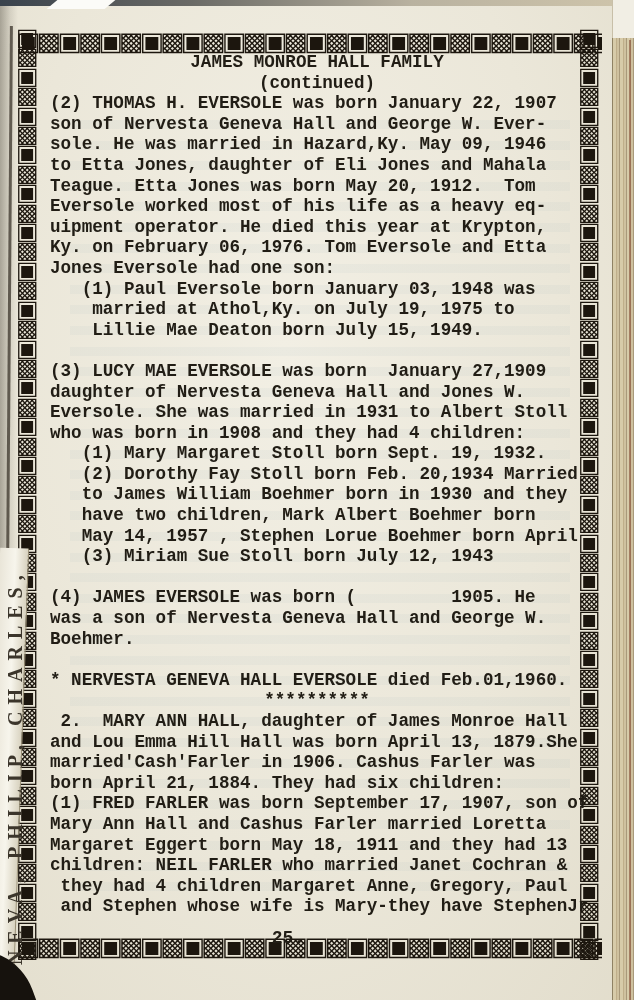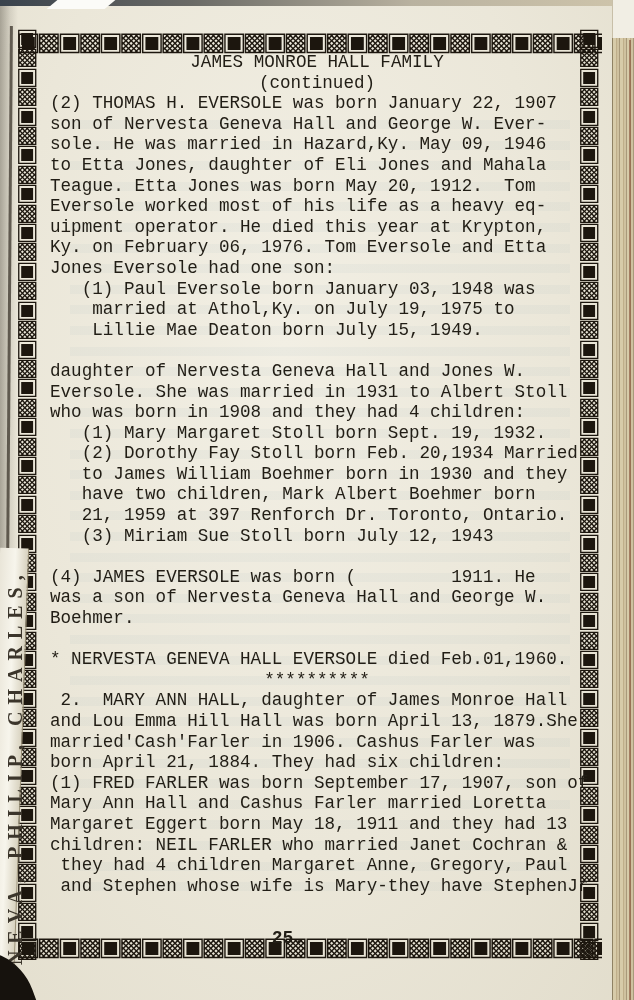--- a/index.html
+++ b/index.html
@@ -20,21 +20,21 @@
   .ornate.horiz{height:27px;font-size:26px;line-height:26px;letter-spacing:-4px;white-space:nowrap;
                 font-family:"DejaVu Sans", sans-serif;}
   .ornate.vert{width:25px;font-size:24px;line-height:19.4px;word-break:break-all;
                font-family:"DejaVu Sans", sans-serif;}
   .b-top{left:16px;top:28px;width:586px;}
   .b-bottom{left:16px;top:933px;width:586px;}
   .b-left{left:16px;top:28px;height:932px;}
   .b-right{left:578px;top:28px;height:932px;}
   
   .page-text{position:absolute;left:50px;top:52px;width:534px;
-             font-size:17.6px;font-weight:normal;color:#211d15;line-height:20.6px;}
+             font-size:17.6px;font-weight:bold;color:#211d15;line-height:20.6px;}
   .ln{height:20.6px;white-space:pre;}
   .ln.c{text-align:center;}
   .page-number{position:absolute;left:48px;top:928px;width:480px;text-align:center;
                font-size:18px;font-weight:bold;color:#211d15;}
   
   .sliver{position:absolute;left:-8px;top:548px;width:28px;height:470px;
           background:linear-gradient(90deg,#e9e5d8,#f7f5ec 55%,#d8d2bf);
           border-right:1px solid #9a9077;transform:rotate(2deg);}
   .margin-text{position:absolute;left:4px;top:1008px;transform-origin:0 0;transform:rotate(-90deg);
                white-space:nowrap;font-family:"Liberation Serif", serif;font-weight:bold;
@@ -79,31 +79,32 @@
       <div class="ln">to Etta Jones, daughter of Eli Jones and Mahala</div>
       <div class="ln">Teague. Etta Jones was born May 20, 1912.  Tom</div>
       <div class="ln">Eversole worked most of his life as a heavy eq-</div>
       <div class="ln">uipment operator. He died this year at Krypton,</div>
       <div class="ln">Ky. on February 06, 1976. Tom Eversole and Etta</div>
       <div class="ln">Jones Eversole had one son:</div>
       <div class="ln">   (1) Paul Eversole born January 03, 1948 was</div>
       <div class="ln">    married at Athol,Ky. on July 19, 1975 to</div>
       <div class="ln">    Lillie Mae Deaton born July 15, 1949.</div>
       <div class="ln">&nbsp;</div>
+      <div class="ln">(3) LUCY MAE EVERSOLE was born  January 27,1909</div>
       <div class="ln">daughter of Nervesta Geneva Hall and Jones W.</div>
       <div class="ln">Eversole. She was married in 1931 to Albert Stoll</div>
       <div class="ln">who was born in 1908 and they had 4 children:</div>
       <div class="ln">   (1) Mary Margaret Stoll born Sept. 19, 1932.</div>
       <div class="ln">   (2) Dorothy Fay Stoll born Feb. 20,1934 Married</div>
       <div class="ln">   to James William Boehmer born in 1930 and they</div>
       <div class="ln">   have two children, Mark Albert Boehmer born</div>
-      <div class="ln">   21, 1959 at 397 Renforch Dr. Toronto, Ontario.</div>
+      <div class="ln">   May 14, 1957 , Stephen Lorue Boehmer born April</div>
       <div class="ln">   (3) Miriam Sue Stoll born July 12, 1943</div>
       <div class="ln">&nbsp;</div>
-      <div class="ln">(4) JAMES EVERSOLE was born (         1911. He</div>
+      <div class="ln">(4) JAMES EVERSOLE was born (         1905. He</div>
       <div class="ln">was a son of Nervesta Geneva Hall and George W.</div>
       <div class="ln">Boehmer.</div>
       <div class="ln">&nbsp;</div>
       <div class="ln">* NERVESTA GENEVA HALL EVERSOLE died Feb.01,1960.</div>
       <div class="ln c">**********</div>
       <div class="ln"> 2.  MARY ANN HALL, daughter of James Monroe Hall</div>
       <div class="ln">and Lou Emma Hill Hall was born April 13, 1879.She</div>
       <div class="ln">married'Cash'Farler in 1906. Cashus Farler was</div>
       <div class="ln">born April 21, 1884. They had six children:</div>
       <div class="ln">(1) FRED FARLER was born September 17, 1907, son of</div>

